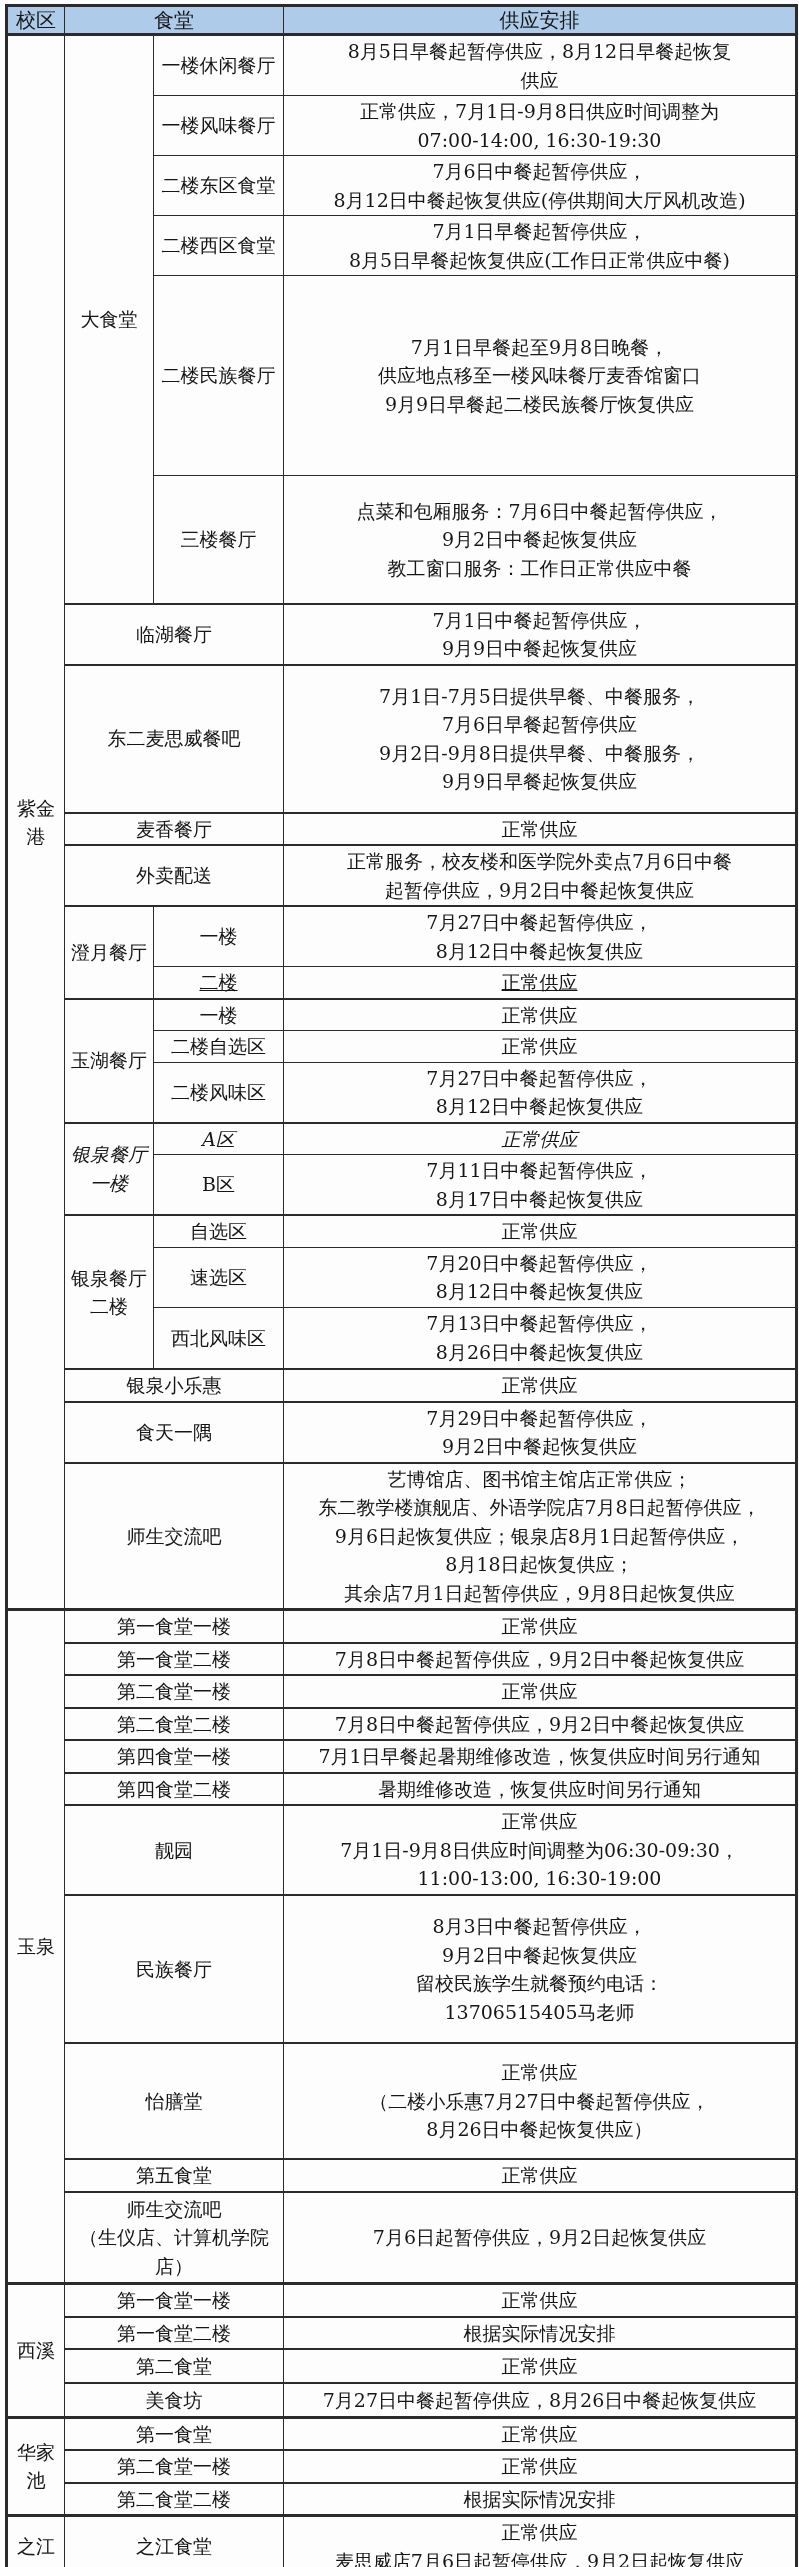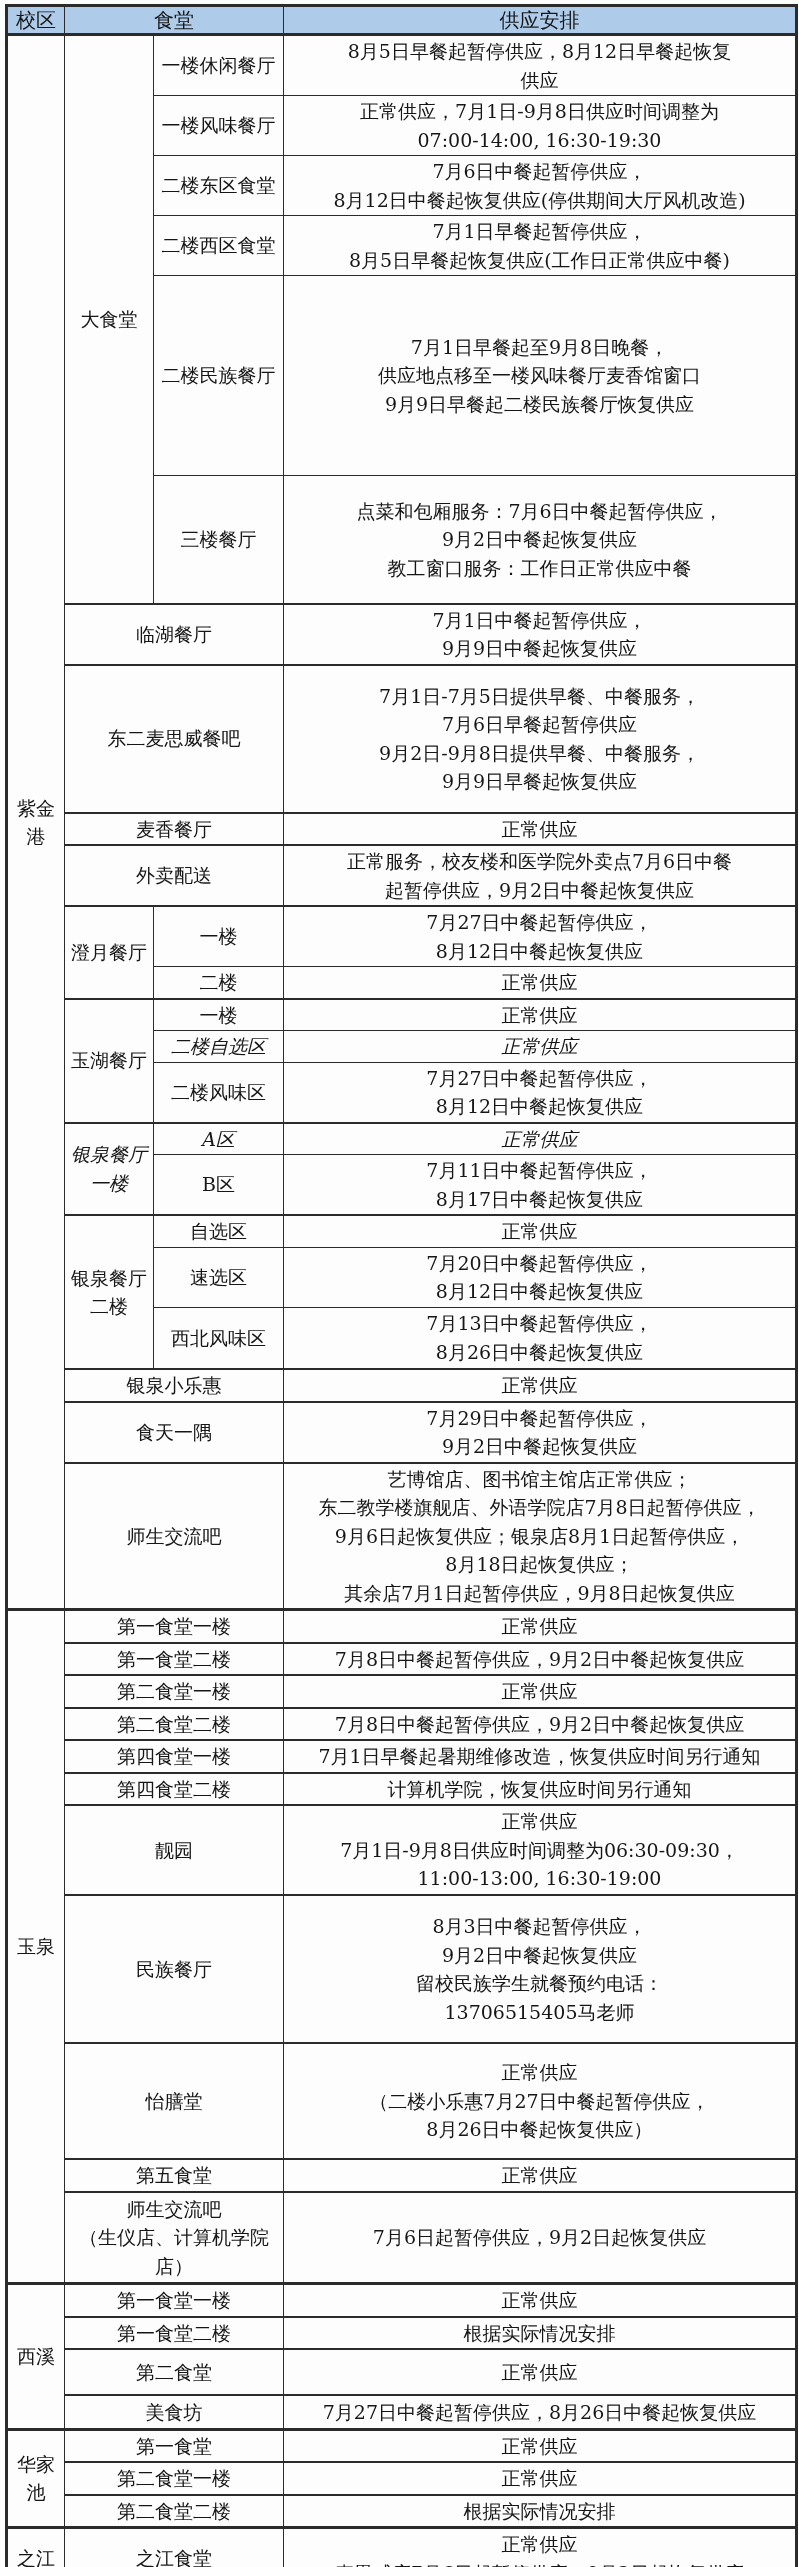--- a/index.html
+++ b/index.html
@@ -126,30 +126,30 @@
           <td class="hall-cell" colspan="2">外卖配送</td>
           <td class="arr-cell">正常服务，校友楼和医学院外卖点7月6日中餐
 起暂停供应，9月2日中餐起恢复供应</td>
         </tr>
         <tr class="hall-start" style="height: 50px;">
           <td class="group-cell" rowspan="2">澄月餐厅</td>
           <td class="hall-cell">一楼</td>
           <td class="arr-cell">7月27日中餐起暂停供应，
 8月12日中餐起恢复供应</td>
         </tr>
-        <tr style="height: 28px;">
+        <tr style="height: 28px; text-decoration: underline;">
           <td class="hall-cell">二楼</td>
           <td class="arr-cell">正常供应</td>
         </tr>
         <tr class="hall-start" style="height: 28px;">
           <td class="group-cell" rowspan="3">玉湖餐厅</td>
           <td class="hall-cell">一楼</td>
           <td class="arr-cell">正常供应</td>
         </tr>
-        <tr style="height: 28px; font-style: italic;">
+        <tr style="height: 28px;">
           <td class="hall-cell">二楼自选区</td>
           <td class="arr-cell">正常供应</td>
         </tr>
         <tr style="height: 60px;">
           <td class="hall-cell">二楼风味区</td>
           <td class="arr-cell">7月27日中餐起暂停供应，
 8月12日中餐起恢复供应</td>
         </tr>
         <tr class="hall-start" style="height: 28px; font-style: italic;">
           <td class="group-cell" rowspan="2">银泉餐厅一楼</td>
@@ -209,21 +209,21 @@
         <tr class="hall-start" style="height: 30px;">
           <td class="hall-cell" colspan="2">第二食堂二楼</td>
           <td class="arr-cell">7月8日中餐起暂停供应，9月2日中餐起恢复供应</td>
         </tr>
         <tr class="hall-start" style="height: 26px;">
           <td class="hall-cell" colspan="2">第四食堂一楼</td>
           <td class="arr-cell">7月1日早餐起暑期维修改造，恢复供应时间另行通知</td>
         </tr>
         <tr class="hall-start" style="height: 26px;">
           <td class="hall-cell" colspan="2">第四食堂二楼</td>
-          <td class="arr-cell">计算机学院，恢复供应时间另行通知</td>
+          <td class="arr-cell">暑期维修改造，恢复供应时间另行通知</td>
         </tr>
         <tr class="hall-start" style="height: 90px;">
           <td class="hall-cell" colspan="2">靓园</td>
           <td class="arr-cell">正常供应
 7月1日-9月8日供应时间调整为06:30-09:30，
 11:00-13:00, 16:30-19:00</td>
         </tr>
         <tr class="hall-start" style="height: 148px;">
           <td class="hall-cell" colspan="2">民族餐厅</td>
           <td class="arr-cell">8月3日中餐起暂停供应，
@@ -249,21 +249,21 @@
         </tr>
         <tr class="hall-start sec-start" style="height: 28px;">
           <td class="campus-cell" rowspan="4">西溪</td>
           <td class="hall-cell" colspan="2">第一食堂一楼</td>
           <td class="arr-cell">正常供应</td>
         </tr>
         <tr class="hall-start" style="height: 30px;">
           <td class="hall-cell" colspan="2">第一食堂二楼</td>
           <td class="arr-cell">根据实际情况安排</td>
         </tr>
-        <tr class="hall-start" style="height: 46px;">
+        <tr class="hall-start" style="height: 34px;">
           <td class="hall-cell" colspan="2">第二食堂</td>
           <td class="arr-cell">正常供应</td>
         </tr>
         <tr class="hall-start" style="height: 34px;">
           <td class="hall-cell" colspan="2">美食坊</td>
           <td class="arr-cell">7月27日中餐起暂停供应，8月26日中餐起恢复供应</td>
         </tr>
         <tr class="hall-start sec-start" style="height: 28px;">
           <td class="campus-cell" rowspan="3">华家池</td>
           <td class="hall-cell" colspan="2">第一食堂</td>

